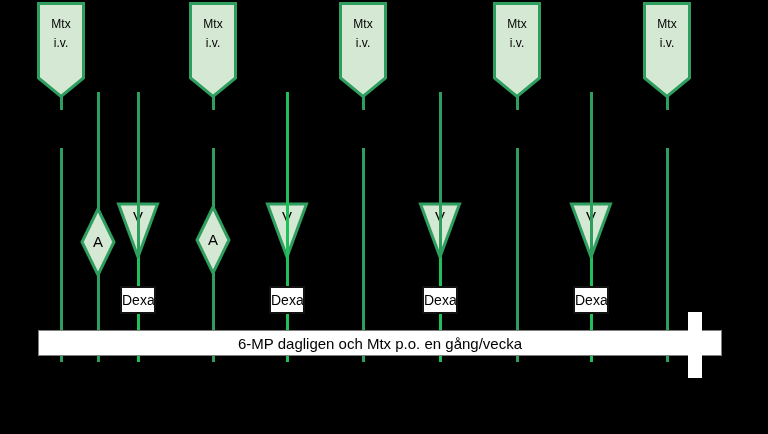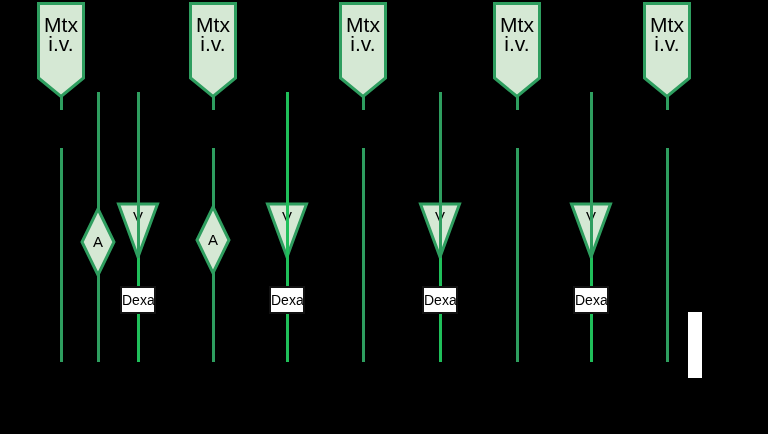--- a/index.html
+++ b/index.html
@@ -10,21 +10,21 @@
   .vline { position:absolute; width:3px; background:#2e9e5f; z-index:2; }
   .vline.bright { background:#1fbf5a; }
   .shape { position:absolute; }
   .shape svg { display:block; }
   .pent { z-index:3; }
   .tri  { z-index:1; }
   .dia  { z-index:3; }
   .poly { fill:#d5e8d4; stroke:#2e9e5f; stroke-width:3; stroke-linejoin:miter; }
   .pent-label {
     position:absolute; top:13px; left:0; right:0; text-align:center;
-    font-size:21px; line-height:19px; color:#000;
+    font-size:12px; line-height:19px; color:#000;
   }
   .shape-letter {
     position:absolute; left:0; right:0; text-align:center;
     font-size:15px; color:#000;
   }
   .dexa {
     position:absolute; width:36px; height:28px; box-sizing:border-box;
     background:#ffffff; border:2px solid #111111; color:#000;
     font-size:14px; display:flex; align-items:center; justify-content:flex-start;
     z-index:4;
@@ -156,16 +156,19 @@
   <div class="dexa" style="left:269px; top:286px;">
     <span>Dexa</span>
   </div>
   <div class="dexa" style="left:422px; top:286px;">
     <span>Dexa</span>
   </div>
   <div class="dexa" style="left:573px; top:286px;">
     <span>Dexa</span>
   </div>
 
+  <div class="bar">
+    <span>6-MP dagligen och Mtx p.o. en gång/vecka</span>
+  </div>
 
   <div class="end-marker"></div>
 
 </div>
 
 </body></html>

